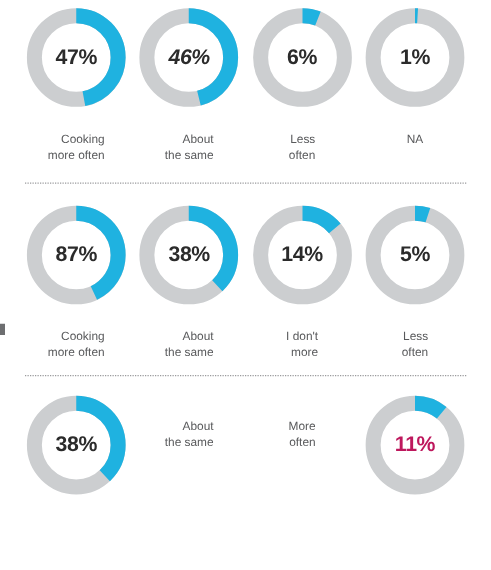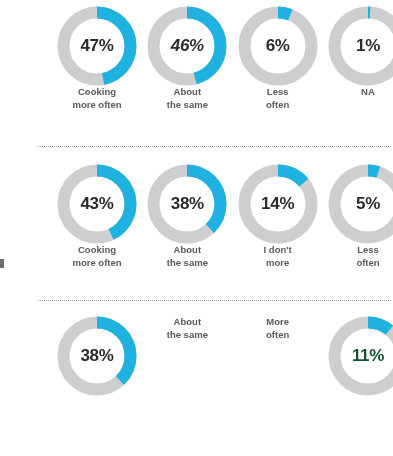--- a/index.html
+++ b/index.html
@@ -13,21 +13,20 @@
     font-family: "Liberation Sans", sans-serif;
     overflow: hidden;
     position: relative;
   }
 
   #infographic {
     width: 393px;
     height: 394px;
     position: relative;
     box-sizing: border-box;
-    padding-left: 36px;
   }
 
   .edge-artifact {
     position: absolute;
     left: 0px;
     top: 259px;
     width: 4px;
     height: 9px;
     background: #6d6e70;
   }
@@ -85,27 +84,26 @@
     display: flex;
     align-items: center;
     justify-content: center;
     font-size: 17px;
     font-weight: bold;
     color: #2b2b2b;
     letter-spacing: -0.3px;
   }
 
   .label {
-    margin-top: 0;
-    text-align: center;
+    margin-top: 20px;
+    text-align: right;
     font-size: 9.5px;
     line-height: 12.5px;
     color: #58595b;
     white-space: pre-line;
-    font-weight: bold;
   }
 </style>
 </head>
 <body style="background: rgb(255, 255, 255);">
 
 <div id="infographic">
 
   <div class="edge-artifact"></div>
 
   <div class="row row-1">
@@ -156,21 +154,21 @@
 
   <div class="divider" style="border-top-color: rgb(154, 155, 157);"></div>
 
   <div class="row row-2">
     <div class="cell">
       <div class="donut-wrap">
         <svg viewBox="0 0 80 80">
           <circle class="track" cx="40" cy="40" r="33.5" fill="none" stroke="#CCCED0" stroke-width="12"></circle>
           <circle class="arc" cx="40" cy="40" r="33.5" fill="none" stroke="#1FB2E0" stroke-width="12" stroke-dasharray="90.50928434992194 119.9774234405942" stroke-dashoffset="0"></circle>
         </svg>
-        <div class="pct" style="color: rgb(43, 43, 43);">43%</div>
+        <div class="pct" style="color: rgb(43, 43, 43);">87%</div>
       </div>
       <div class="label" style="color: rgb(88, 89, 91);">Cooking
 more often</div>
     </div>
     <div class="cell">
       <div class="donut-wrap">
         <svg viewBox="0 0 80 80">
           <circle class="track" cx="40" cy="40" r="33.5" fill="none" stroke="#CCCED0" stroke-width="12"></circle>
           <circle class="arc" cx="40" cy="40" r="33.5" fill="none" stroke="#1FB2E0" stroke-width="12" stroke-dasharray="79.98494896039614 130.50175883012" stroke-dashoffset="0"></circle>
         </svg>
@@ -222,18 +220,18 @@
     <div class="cell">
       <div class="label" style="color: rgb(88, 89, 91);">More
 often</div>
     </div>
     <div class="cell">
       <div class="donut-wrap">
         <svg viewBox="0 0 80 80">
           <circle class="track" cx="40" cy="40" r="33.5" fill="none" stroke="#CCCED0" stroke-width="12"></circle>
           <circle class="arc" cx="40" cy="40" r="33.5" fill="none" stroke="#1FB2E0" stroke-width="12" stroke-dasharray="23.153537856956774 187.33316993355936" stroke-dashoffset="0"></circle>
         </svg>
-        <div class="pct" style="color: #14532d; text-align: center;">11%</div>
+        <div class="pct" style="color: #be185d; text-align: center;">11%</div>
       </div>
     </div>
   </div>
 
 </div>
 
 </body></html>

